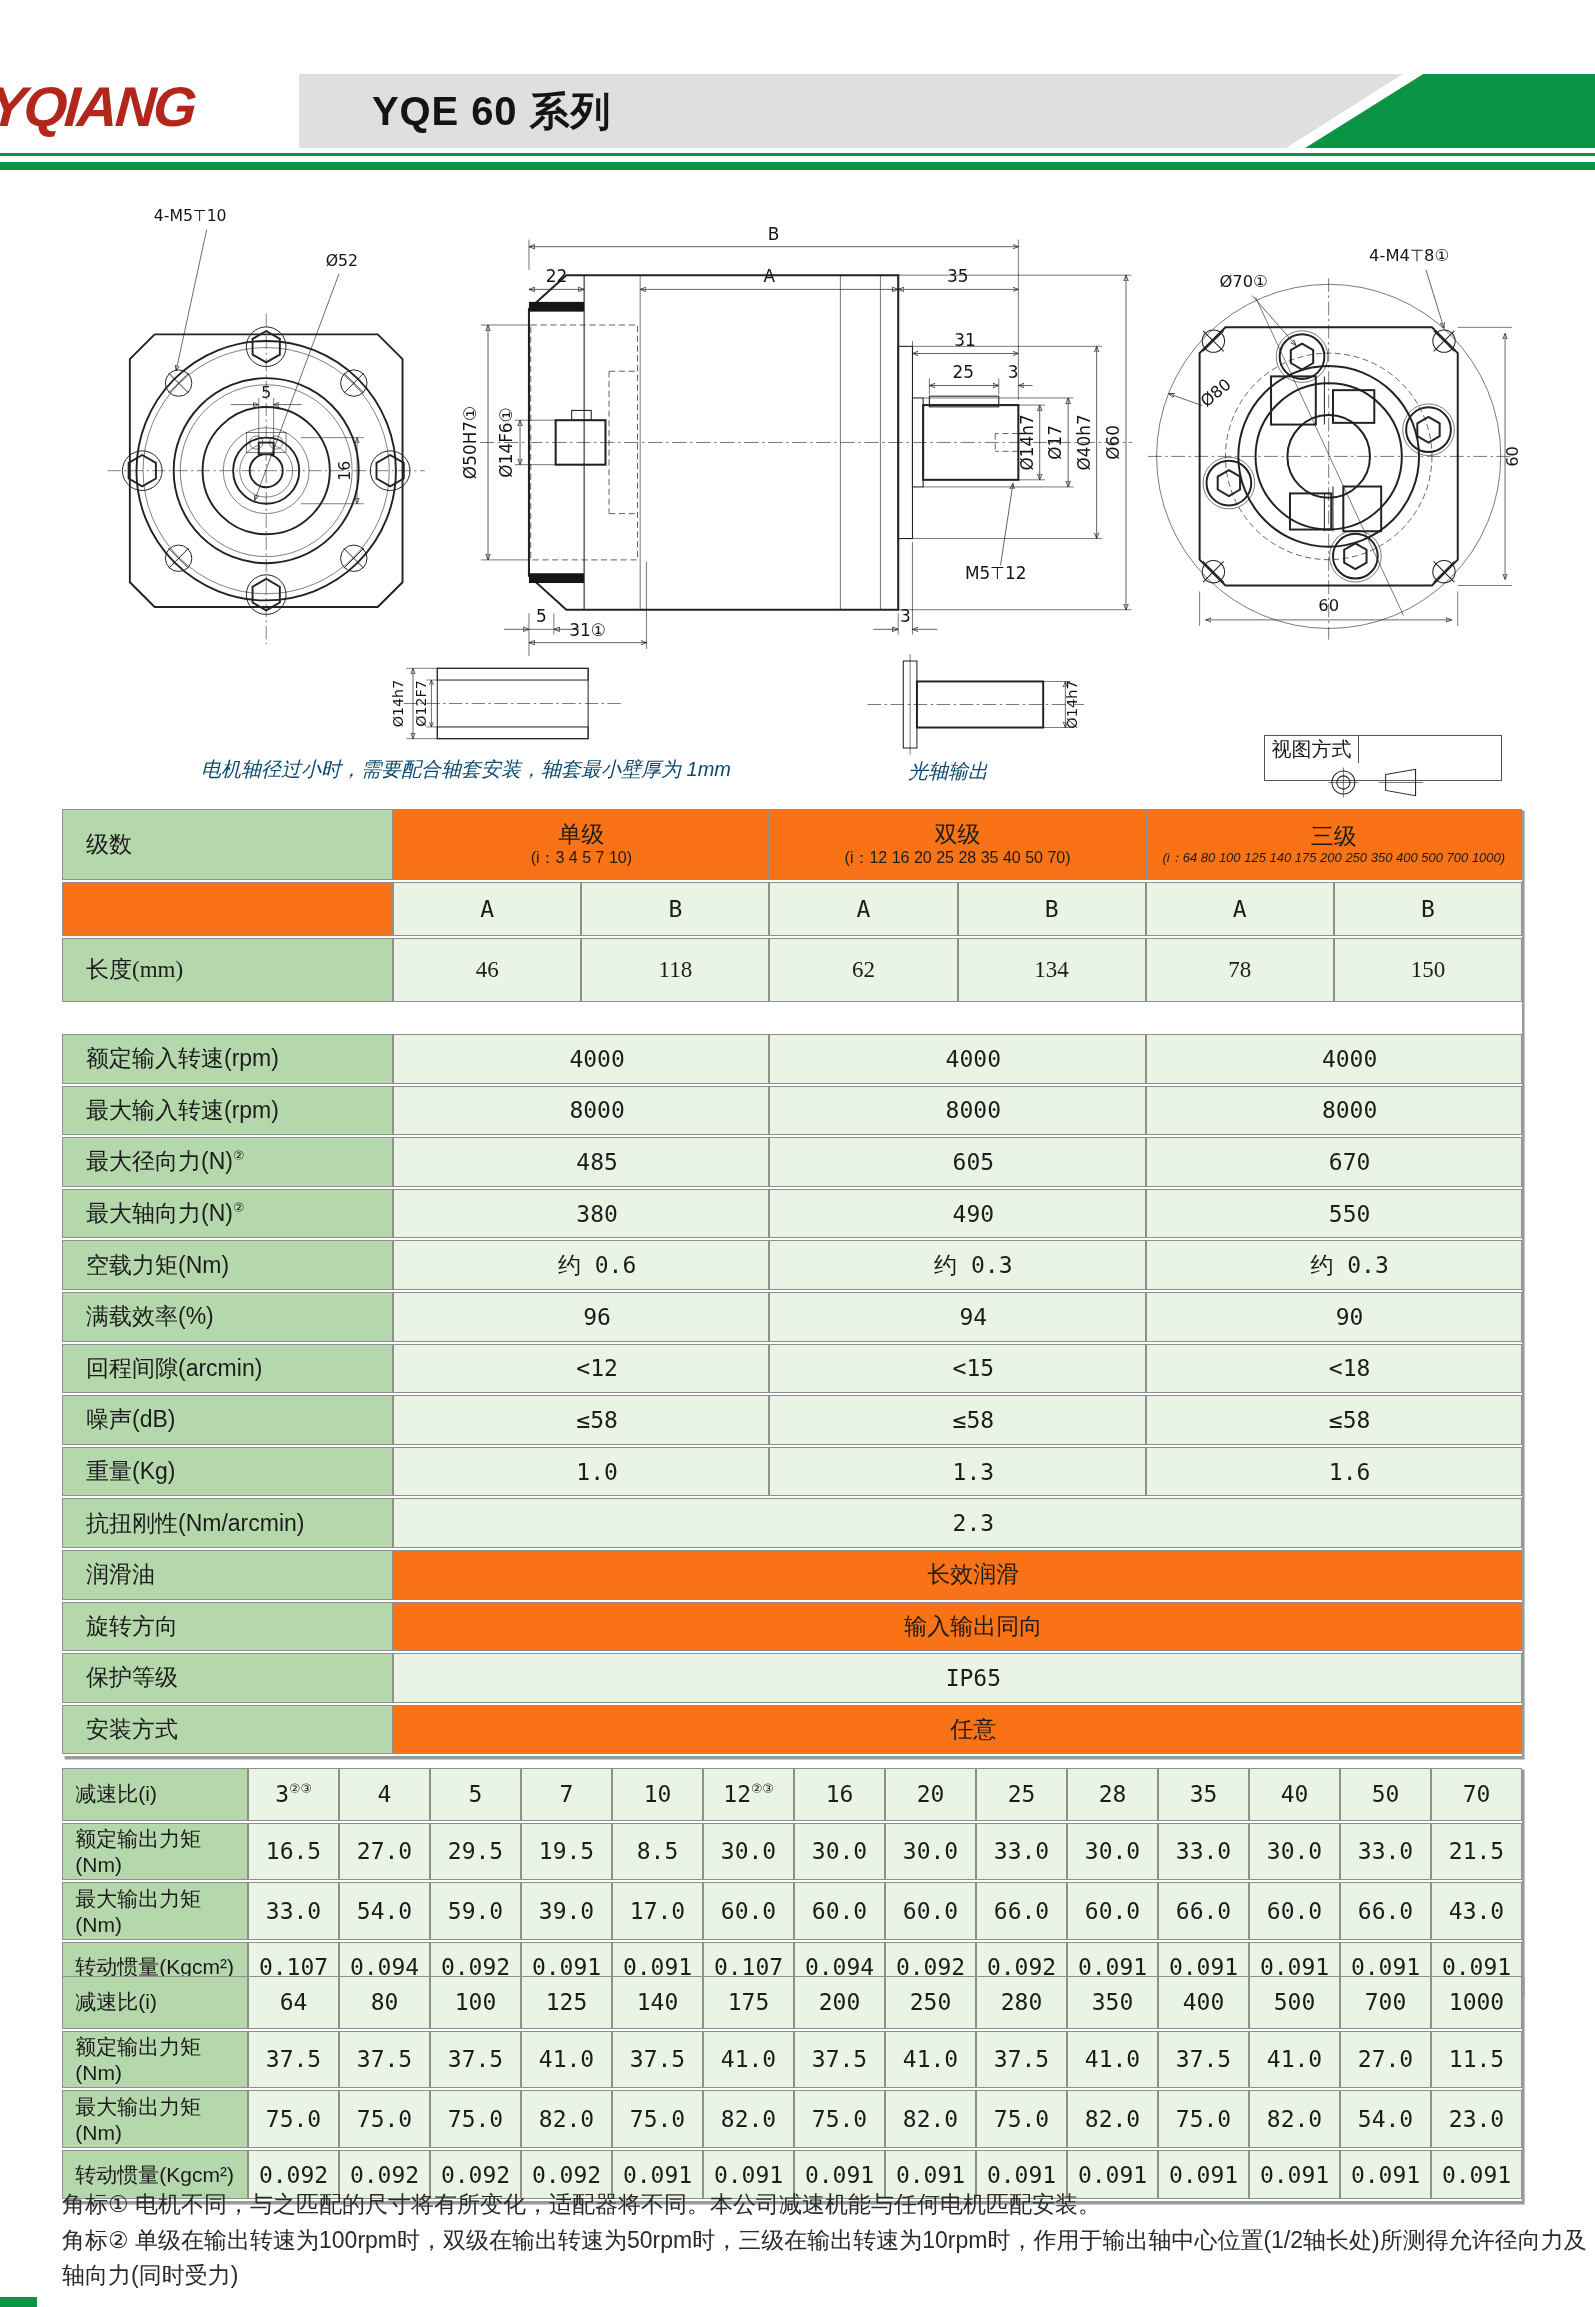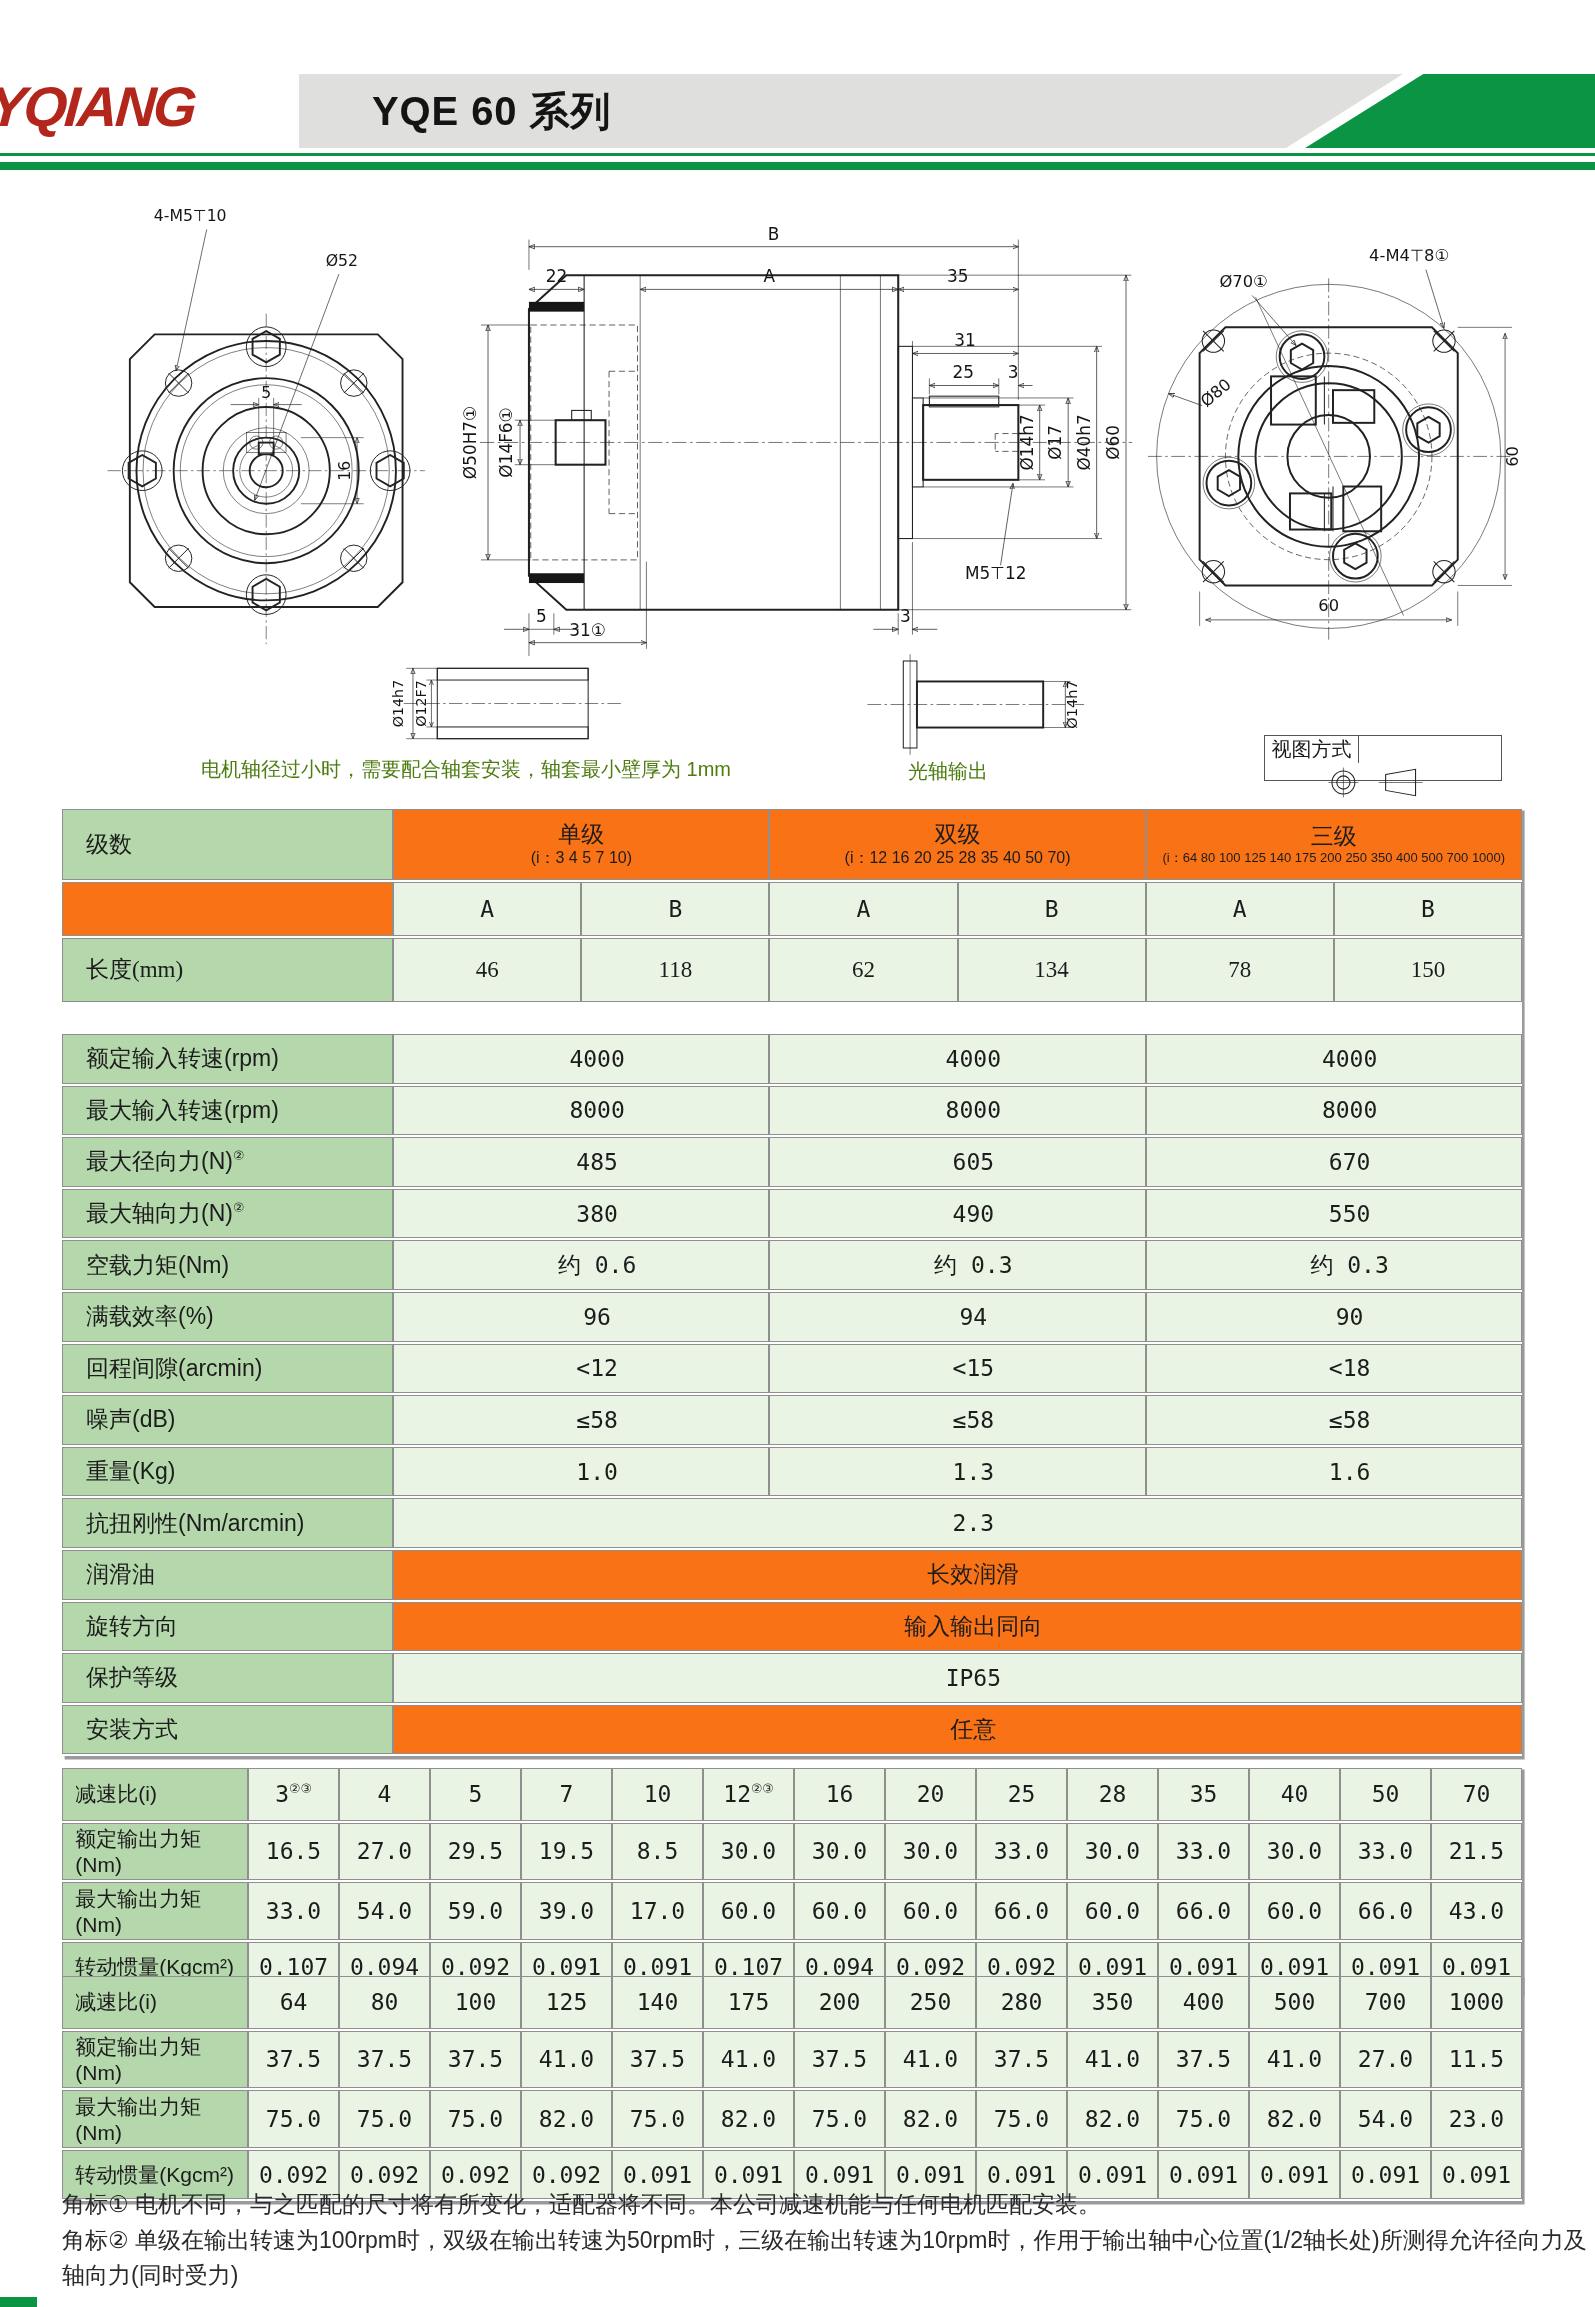--- a/index.html
+++ b/index.html
@@ -22,39 +22,39 @@
   .dwg{position:absolute;}
   .dwg line,.dwg path,.dwg circle,.dwg rect,.dwg polygon,.dwg polyline{stroke:#222;fill:none;stroke-width:1.2;}
   .dwg .thick{stroke-width:2.3;}
   .dwg .thin{stroke-width:0.7;}
   .dwg .cl{stroke-width:0.7;stroke-dasharray:16 4 3 4;}
   .dwg .hid{stroke-width:0.8;stroke-dasharray:7 4;}
   .dwg .dim{stroke-width:0.8;}
   .dwg .fillk{fill:#161616;stroke:none;}
   .dwg .wh{fill:#fff;}
   .dwg text{fill:#151515;stroke:none;font-size:19px;font-family:"DejaVu Sans",sans-serif;}
-  .note{position:absolute;font-size:20px;color:#4d7c0f;}
+  .note{position:absolute;font-size:20px;color:#0c4a6e;font-style:italic;}
   .viewbox{position:absolute;left:1264px;top:735px;width:236px;height:44px;border:1.3px solid #555;
         display:flex;align-items:stretch;flex-direction:column;}
   .viewbox .vlab{width:93px;border-right:1.3px solid #555;display:flex;align-items:center;
         justify-content:center;font-size:20px;}
   .viewbox .vsym{flex:1;display:flex;align-items:center;justify-content:center;}
 
   
   .tbl{position:absolute;left:62px;width:1460px;border-collapse:separate;border-spacing:0 2.6px;
        table-layout:fixed;font-size:23px;}
   .tbl td{border:0.9px solid #8f8f8f;text-align:center;vertical-align:middle;padding:1.8px 3.5px;
        overflow:hidden;}
   .tbl{box-shadow:2.6px 3.5px 0 0 #9a9a9a;}
   .lbl{background:#b4d7ab;text-align:left !important;padding-left:23px !important;}
   .val{background:#e9f4e5;font-family:"DejaVu Sans Mono","DejaVu Sans",monospace;}
   .valc{background:#f97316;}
   .gname{font-size:23px;line-height:1.15;}
   .gratios{font-size:16px;line-height:1.2;}
-  .gratios.sm{font-size:13px;}
+  .gratios.sm{font-size:13px;font-style:italic;}
   .r-head td{height:65px;}
   .r-ab td{height:49px;}
   .r-len td{height:58px;font-family:Liberation Serif, serif;}
   .r-gap td{height:24.6px;border:none !important;background:transparent !important;box-shadow:none;}
   .r-spec td{height:44px;padding-left:35px;}
   .rt-head td{height:47px;}
   .rt-row td{height:44px;}
   .rt .lbl{padding-left:12.3px !important;font-size:21px;}
   sup{font-size:0.55em;}
   .footnotes{position:absolute;left:62px;top:2187px;font-size:23px;color:#2a2a2a;line-height:1.55;}

